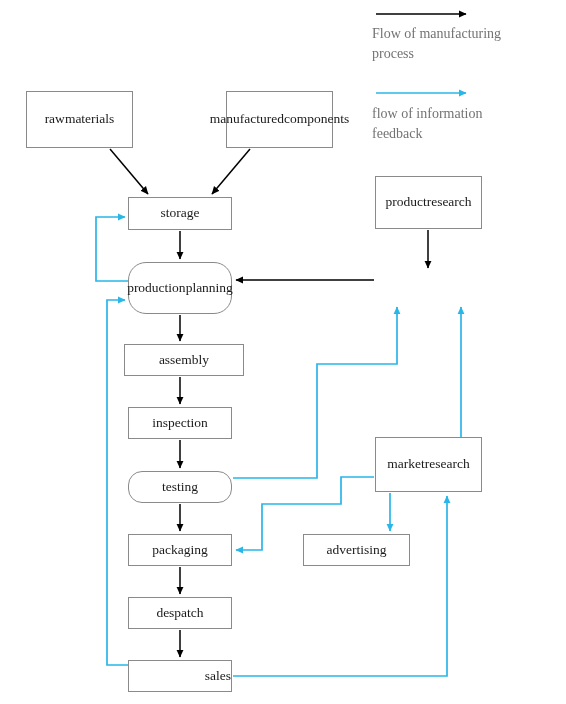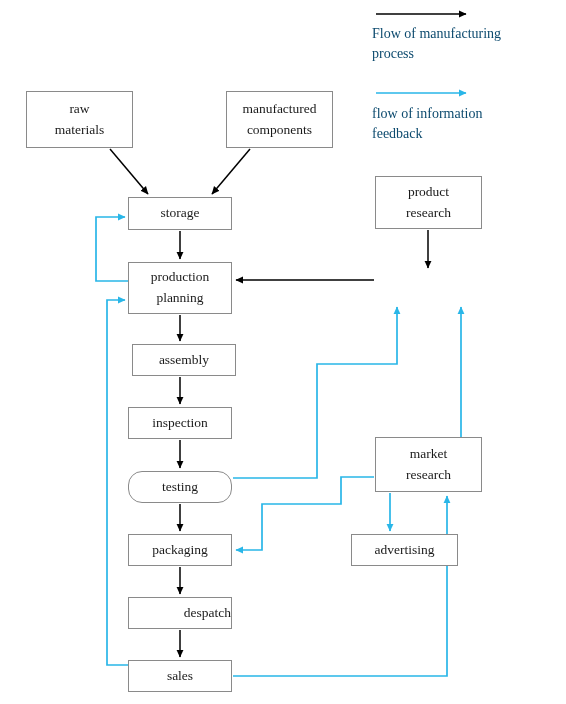--- a/index.html
+++ b/index.html
@@ -23,34 +23,33 @@
     width: 566px;
     height: 704px;
     pointer-events: none;
   }
   .node {
     position: absolute;
     box-sizing: border-box;
     border: 1px solid #8a8a8a;
     background: #ffffff;
     display: flex;
-    flex-direction: column;
     align-items: center;
     justify-content: center;
     font-size: 13.5px;
     color: #1a1a1a;
     line-height: 1.55;
     text-align: center;
     z-index: 3;
   }
   .node .ln { display: block; white-space: nowrap; }
   .legend-text {
     position: absolute;
     font-size: 14px;
-    color: #0c4a6e;
+    color: #737373;
     line-height: 1.45;
     z-index: 3;
     white-space: pre-line;
   }
 </style>
 </head>
 <body>
 
 <div id="canvas">
 
@@ -106,57 +105,57 @@
 
   <div class="node" style="left:226px; top:91px;  width:107px; height:57px;">
     <span class="ln">manufactured</span>
     <span class="ln">components</span>
   </div>
 
   <div class="node" style="left:128px; top:197px; width:104px; height:33px;">
     <span class="ln">storage</span>
   </div>
 
-  <div class="node" style="left:128px; top:262px; width:104px; height:52px;">
+  <div class="node" style="left:128px; top:262px; width:104px; height:52px;border-radius:18px;">
     <span class="ln">production</span>
     <span class="ln">planning</span>
   </div>
 
-  <div class="node" style="left:132px; top:344px; width:104px; height:32px;">
+  <div class="node" style="left:124px; top:344px; width:120px; height:32px;">
     <span class="ln">assembly</span>
   </div>
 
   <div class="node" style="left:128px; top:407px; width:104px; height:32px;">
     <span class="ln">inspection</span>
   </div>
 
   <div class="node" style="left:128px; top:471px; width:104px; height:32px;border-radius:14px;">
     <span class="ln">testing</span>
   </div>
 
   <div class="node" style="left:128px; top:534px; width:104px; height:32px;">
     <span class="ln">packaging</span>
   </div>
 
-  <div class="node" style="left:128px; top:597px; width:104px; height:32px;align-items:flex-end;">
+  <div class="node" style="left:128px; top:597px; width:104px; height:32px;">
     <span class="ln">despatch</span>
   </div>
 
-  <div class="node" style="left:128px; top:660px; width:104px; height:32px;">
+  <div class="node" style="left:128px; top:660px; width:104px; height:32px;justify-content:flex-end;">
     <span class="ln">sales</span>
   </div>
 
   <div class="node" style="left:375px; top:176px; width:107px; height:53px;">
     <span class="ln">product</span>
     <span class="ln">research</span>
   </div>
 
 
   <div class="node" style="left:375px; top:437px; width:107px; height:55px;">
     <span class="ln">market</span>
     <span class="ln">research</span>
   </div>
 
-  <div class="node" style="left:303px; top:534px; width:107px; height:32px;margin-left:48px;">
+  <div class="node" style="left:303px; top:534px; width:107px; height:32px;">
     <span class="ln">advertising</span>
   </div>
 
 </div>
 
 </body></html>

